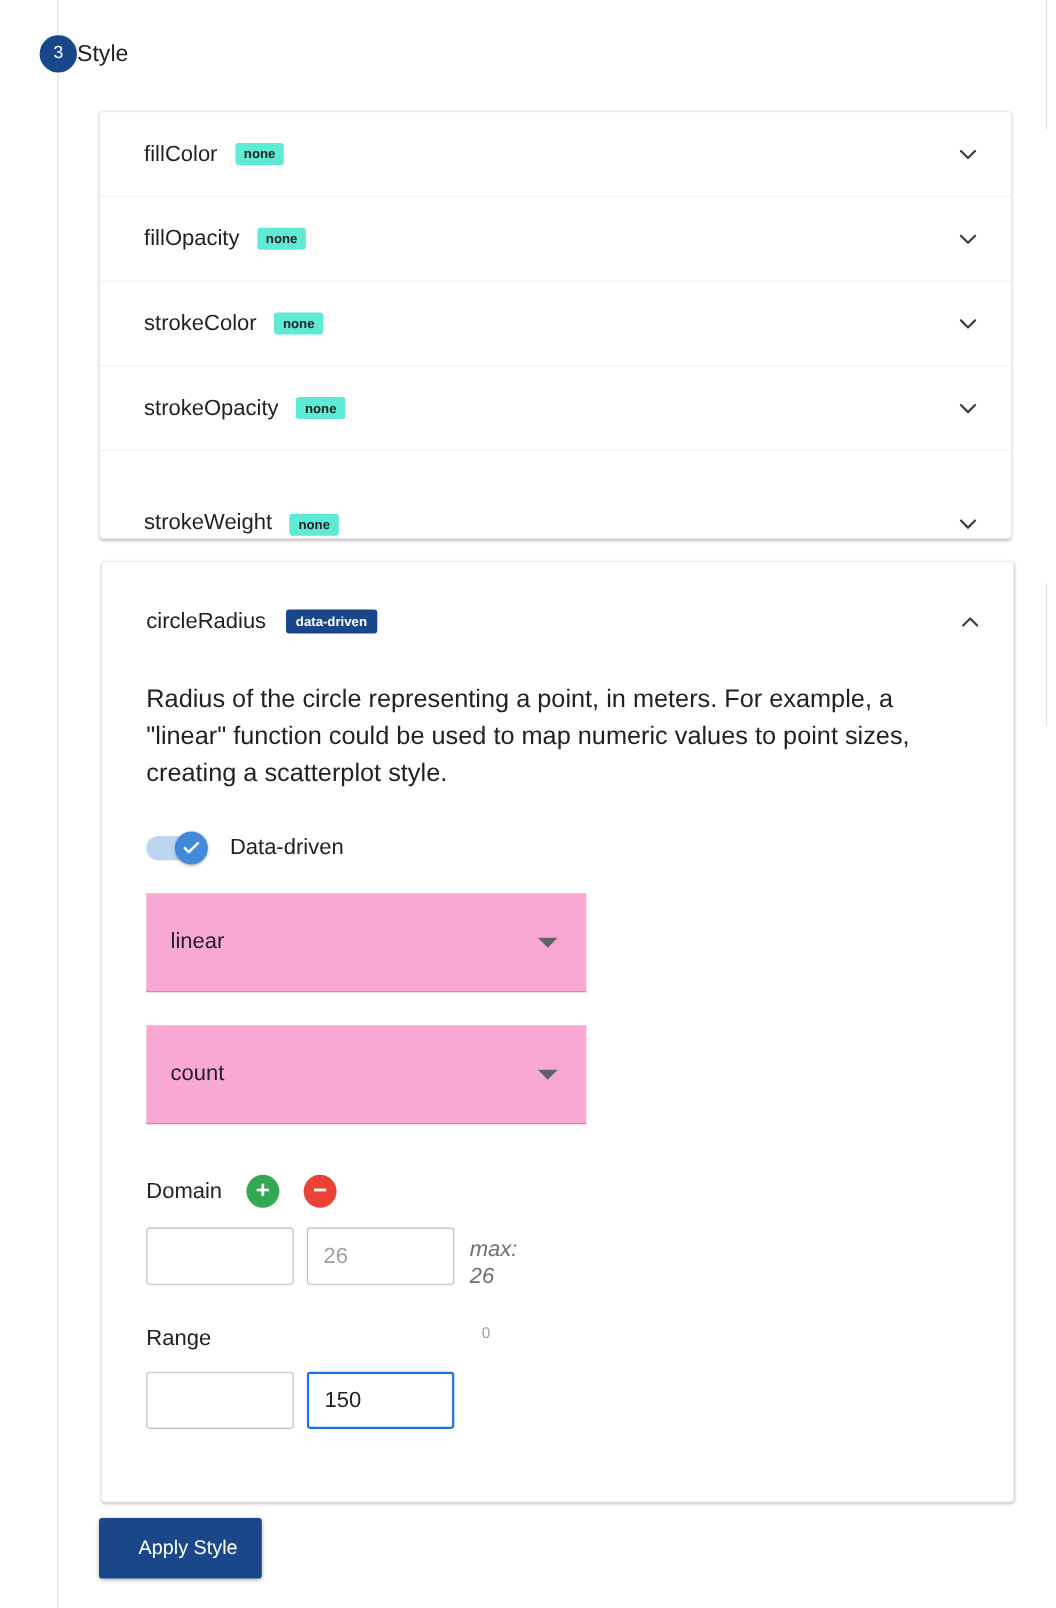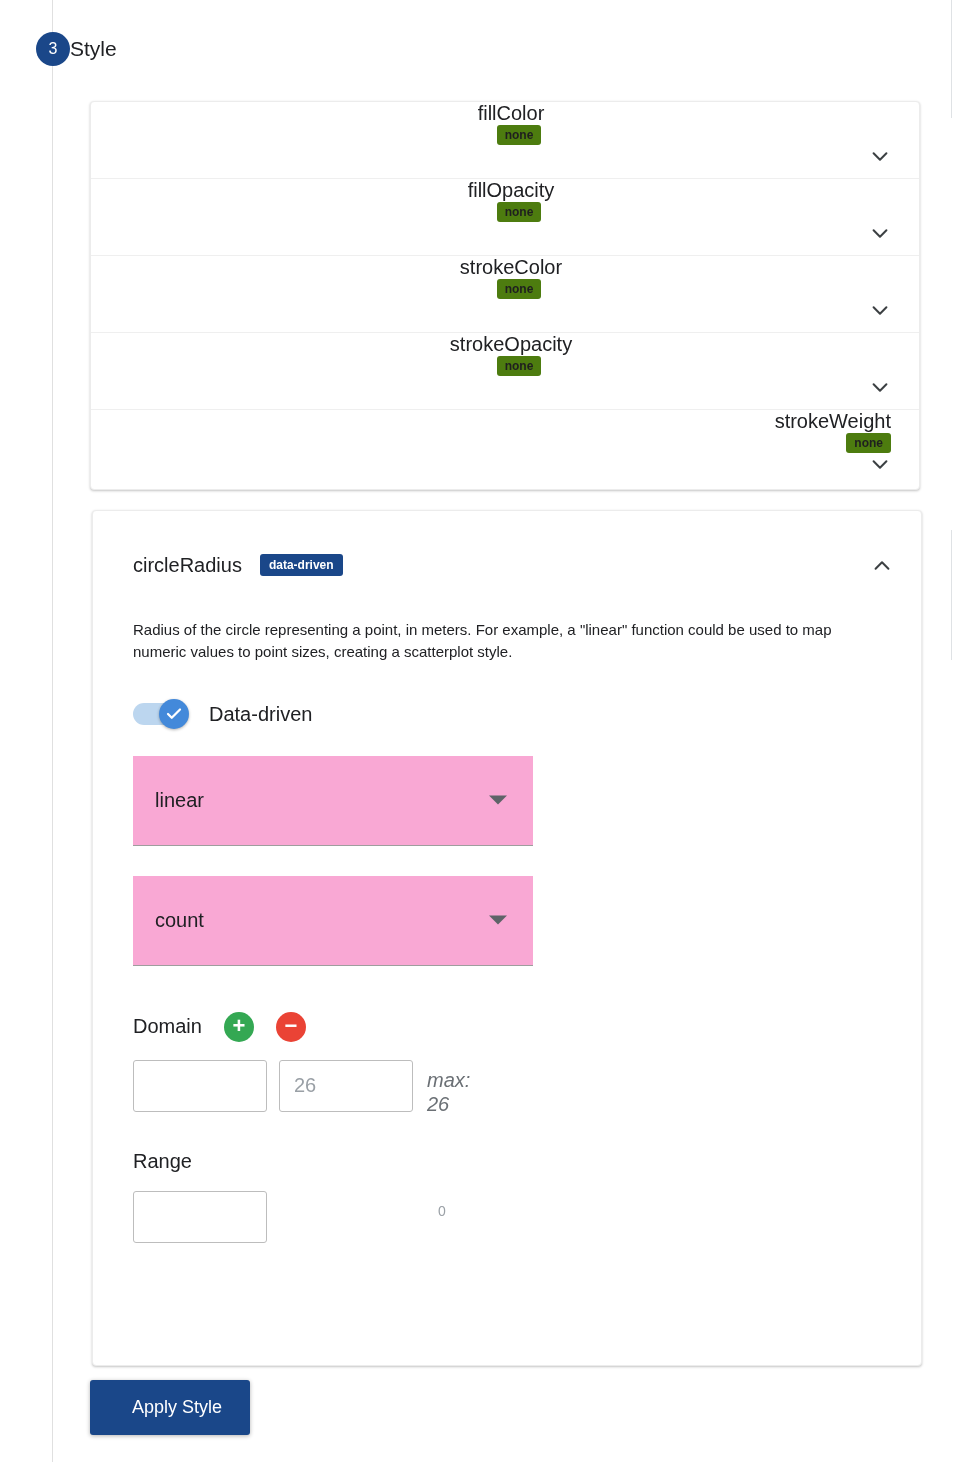--- a/index.html
+++ b/index.html
@@ -90,30 +90,29 @@
     height: 856px;
   }
 
   .row {
     height: 77px;
     display: flex;
     align-items: center;
     padding: 0 28px 0 40px;
     border-bottom: 1px solid #efefef;
     position: relative;
-    flex-direction: column;
   }
   .row:last-child { border-bottom: none; align-items: flex-end; }
   .row-label {
     font-size: 20px;
     color: #202124;
   }
   .badge-none {
     margin-left: 16px;
-    background: #4d7c0f;
+    background: #5eead4;
     color: #1f1f1f;
     font-size: 12px;
     font-weight: bold;
     border-radius: 3px;
     padding: 4px 8px;
     line-height: 1;
   }
   .badge-dd {
     margin-left: 18px;
     background: #1a4789;
@@ -136,21 +135,21 @@
   .cr-head {
     height: 108px;
     display: flex;
     align-items: center;
     padding: 0 28px 0 40px;
     position: relative;
   }
   .cr-desc {
     margin: 0 40px;
     padding: 0;
-    font-size: 15px;
+    font-size: 23px;
     line-height: 1.45;
     color: #202124;
     width: 730px;
   }
 
   .toggle-row {
     display: flex;
     align-items: center;
     margin: 40px 0 0 40px;
   }
@@ -274,21 +273,21 @@
   .range-label {
     font-size: 20px;
     color: #202124;
     margin: 34px 0 0 40px;
   }
 
   .apply-btn {
     position: absolute;
     left: 90px;
     top: 1380px;
-    width: 160px;
+    width: 148px;
     height: 55px;
     background: #1a4789;
     color: #ffffff;
     border: none;
     border-radius: 3px;
     font-size: 18px;
     font-family: "Liberation Sans", sans-serif;
     box-shadow: 0 1px 4px rgba(0,0,0,0.3);
     cursor: pointer;
     padding-left: 20px;
@@ -409,17 +408,18 @@
     <input class="text-input" type="text" value="" style="">
     <input class="text-input second" type="text" placeholder="26" style="">
     <div class="max-note">max: 26</div>
   </div>
   <div class="zero-note" style="left: 345px; top: 692px;">0</div>
 
   <div class="range-label">Range</div>
 
   <div class="inputs-row">
     <input class="text-input" type="text" value="" style="">
+    <input class="text-input second focused" type="text" value="150" style="">
   </div>
 
 </div>
 
 <button class="apply-btn">Apply Style</button>
 
 </body></html>

